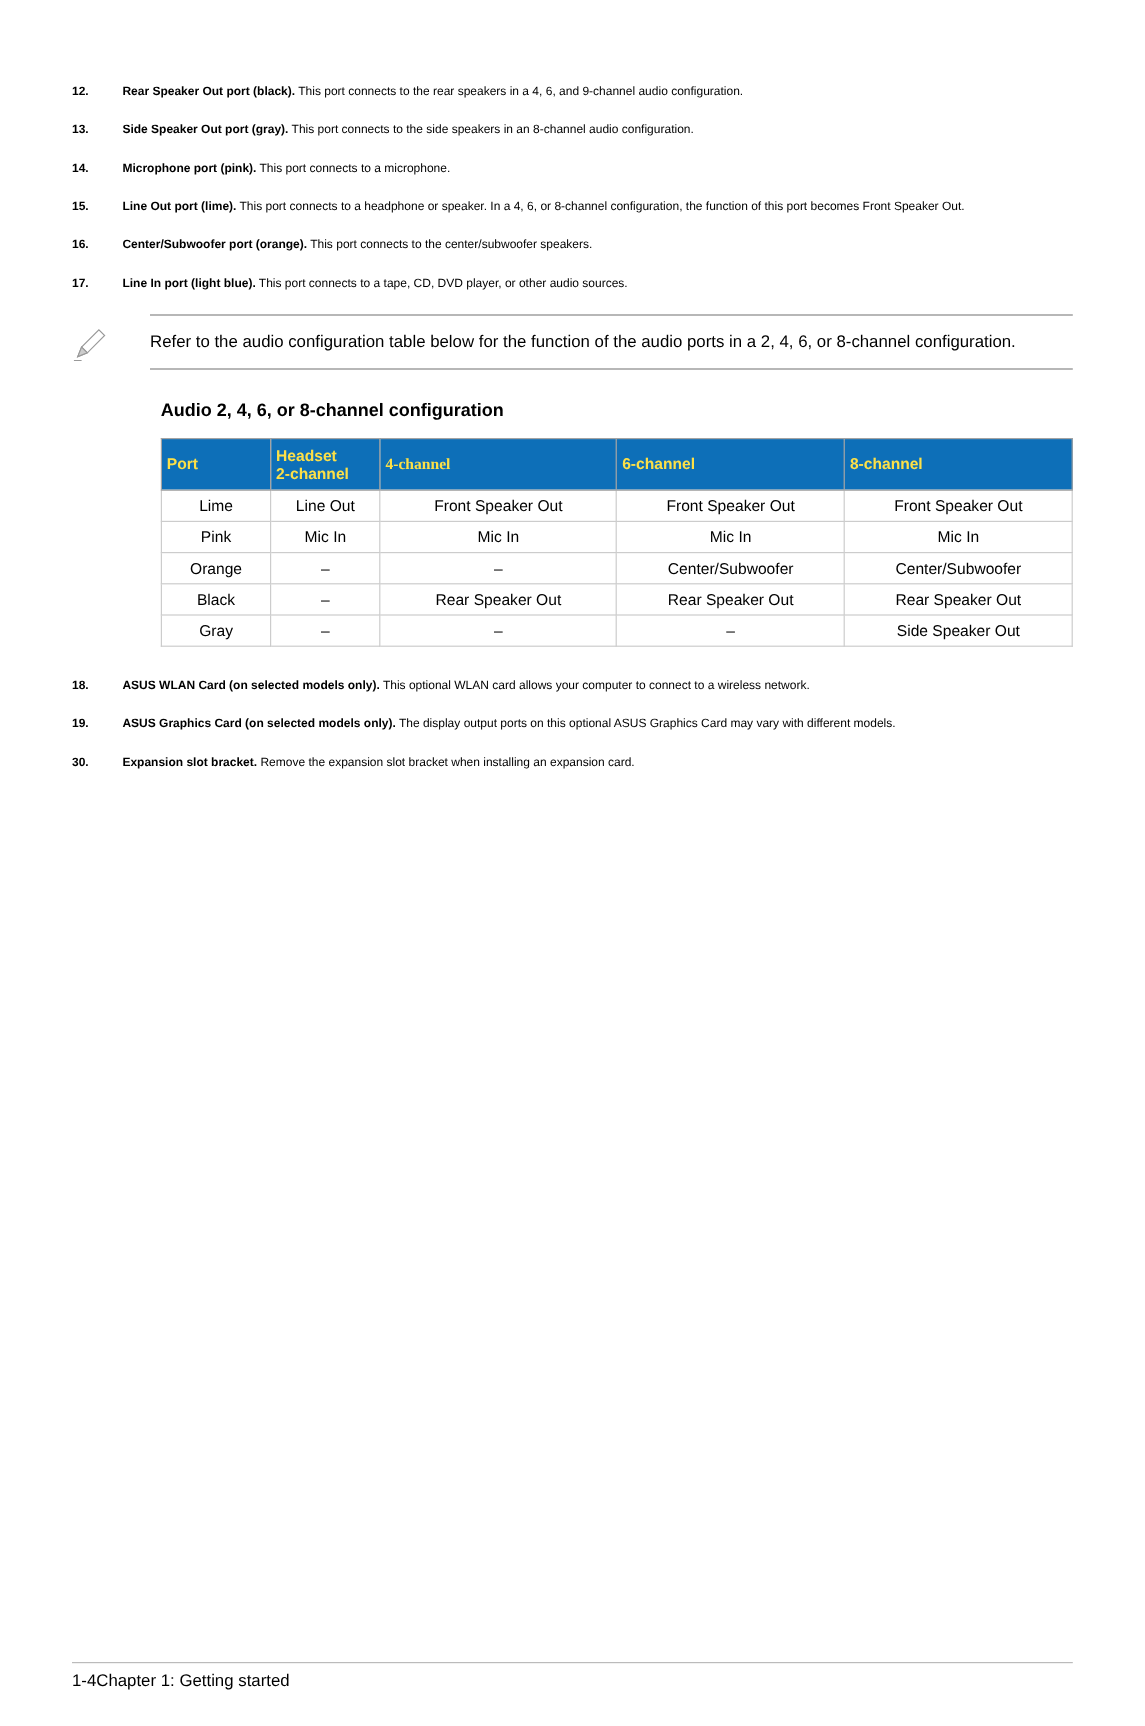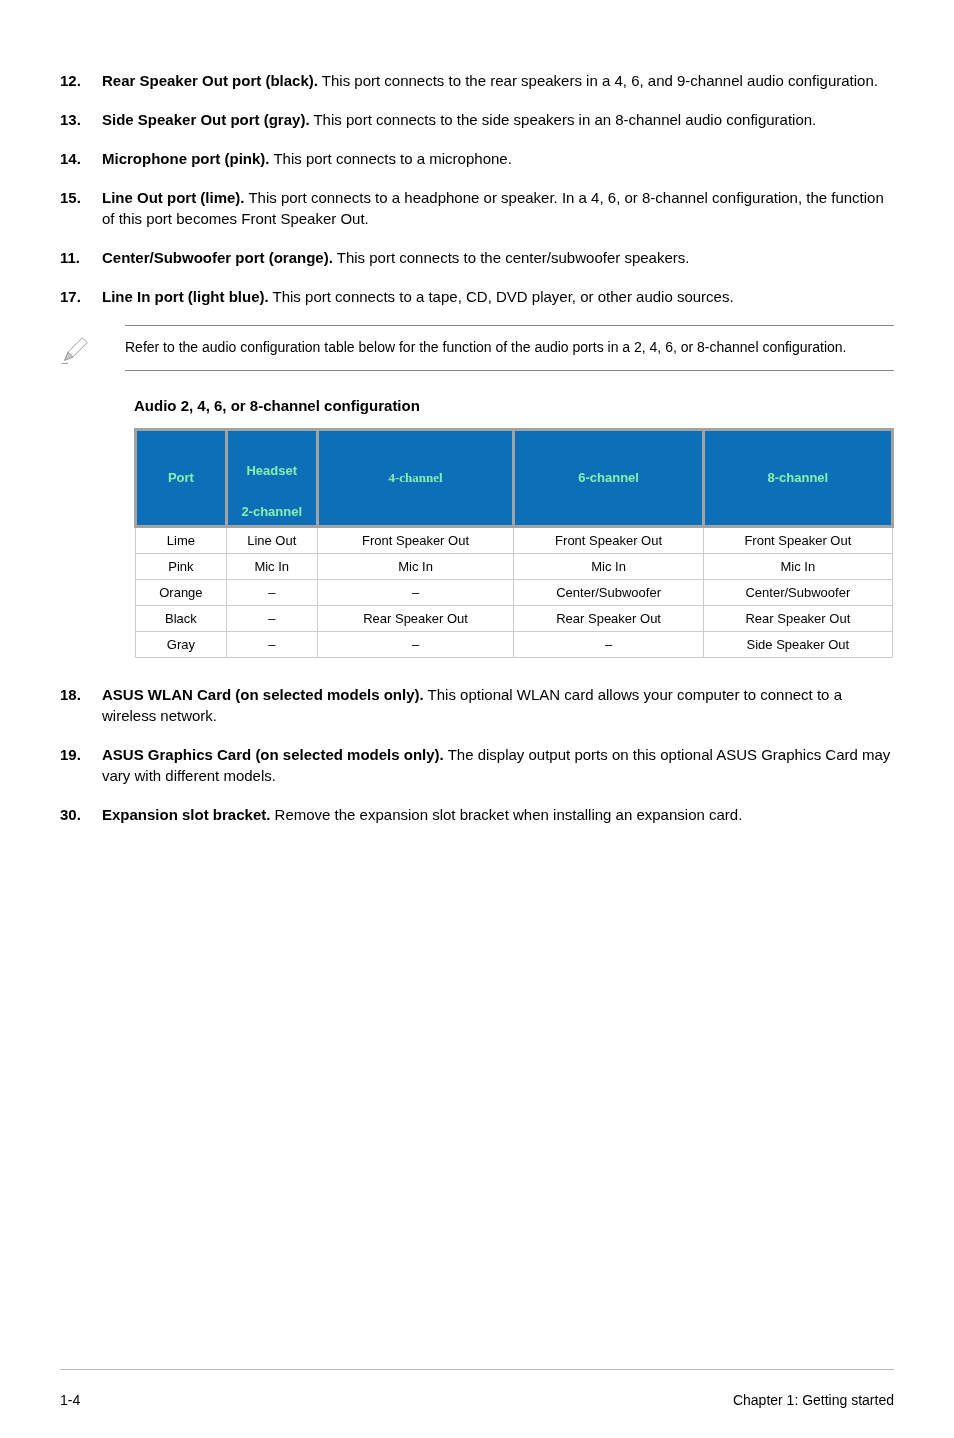--- a/index.html
+++ b/index.html
@@ -9,21 +9,21 @@
     width: 954px;
     height: 1438px;
     padding: 70px 60px 30px 60px;
     position: relative;
     color: #000;
   }
   .list-item {
     display: flex;
     margin-bottom: 18px;
     line-height: 1.4;
-    font-size: 15px;
+    font-size: 10px;
   }
   .num {
     font-weight: bold;
     width: 42px;
     flex-shrink: 0;
   }
   .body-text {
     flex: 1;
   }
   .bold { font-weight: bold; }
@@ -61,46 +61,45 @@
     font-size: 15px;
     margin-bottom: 14px;
   }
   table {
     border-collapse: collapse;
     width: 100%;
     font-size: 13px;
   }
   th {
     background: #0d6fb8;
-    color: #86efac;
+    color: #fde047;
     font-weight: bold;
     padding: 6px 4px;
-    border: 3px solid #a3a3a3;
-    text-align: center;
+    border: 1px solid #a3a3a3;
+    text-align: left;
   }
   th .sub {
     display: block;
     font-weight: bold;
-    margin-top: 26px;
   }
   td {
     border: 1px solid #ccc;
     padding: 5px 4px;
     text-align: center;
   }
   .footer {
     position: absolute;
     bottom: 30px;
     left: 60px;
     right: 60px;
     border-top: 1px solid #bbb;
-    padding-top: 22px;
+    padding-top: 6px;
     font-size: 14px;
     display: flex;
-    justify-content: space-between;
+    justify-content: flex-start;
   }
   .col-port { width: 12%; }
   .col-2ch  { width: 12%; }
   .col-4ch  { width: 26%; font-family: Liberation Serif, serif; }
   .col-6ch  { width: 25%; }
   .col-8ch  { width: 25%; }
 </style>
 </head>
 <body>
 
@@ -118,21 +117,21 @@
   <div class="num">14.</div>
   <div class="body-text"><span class="bold">Microphone port (pink).</span><span> This port connects to a microphone.</span></div>
 </div>
 
 <div class="list-item">
   <div class="num">15.</div>
   <div class="body-text"><span class="bold">Line Out port (lime).</span><span> This port connects to a headphone or speaker. In a 4, 6, or 8-channel configuration, the function of this port becomes Front Speaker Out.</span></div>
 </div>
 
 <div class="list-item">
-  <div class="num">11.</div>
+  <div class="num">16.</div>
   <div class="body-text"><span class="bold">Center/Subwoofer port (orange).</span><span> This port connects to the center/subwoofer speakers.</span></div>
 </div>
 
 <div class="list-item">
   <div class="num">17.</div>
   <div class="body-text"><span class="bold">Line In port (light blue).</span><span> This port connects to a tape, CD, DVD player, or other audio sources.</span></div>
 </div>
 
 <div class="note-row">
   <div class="note-icon">

